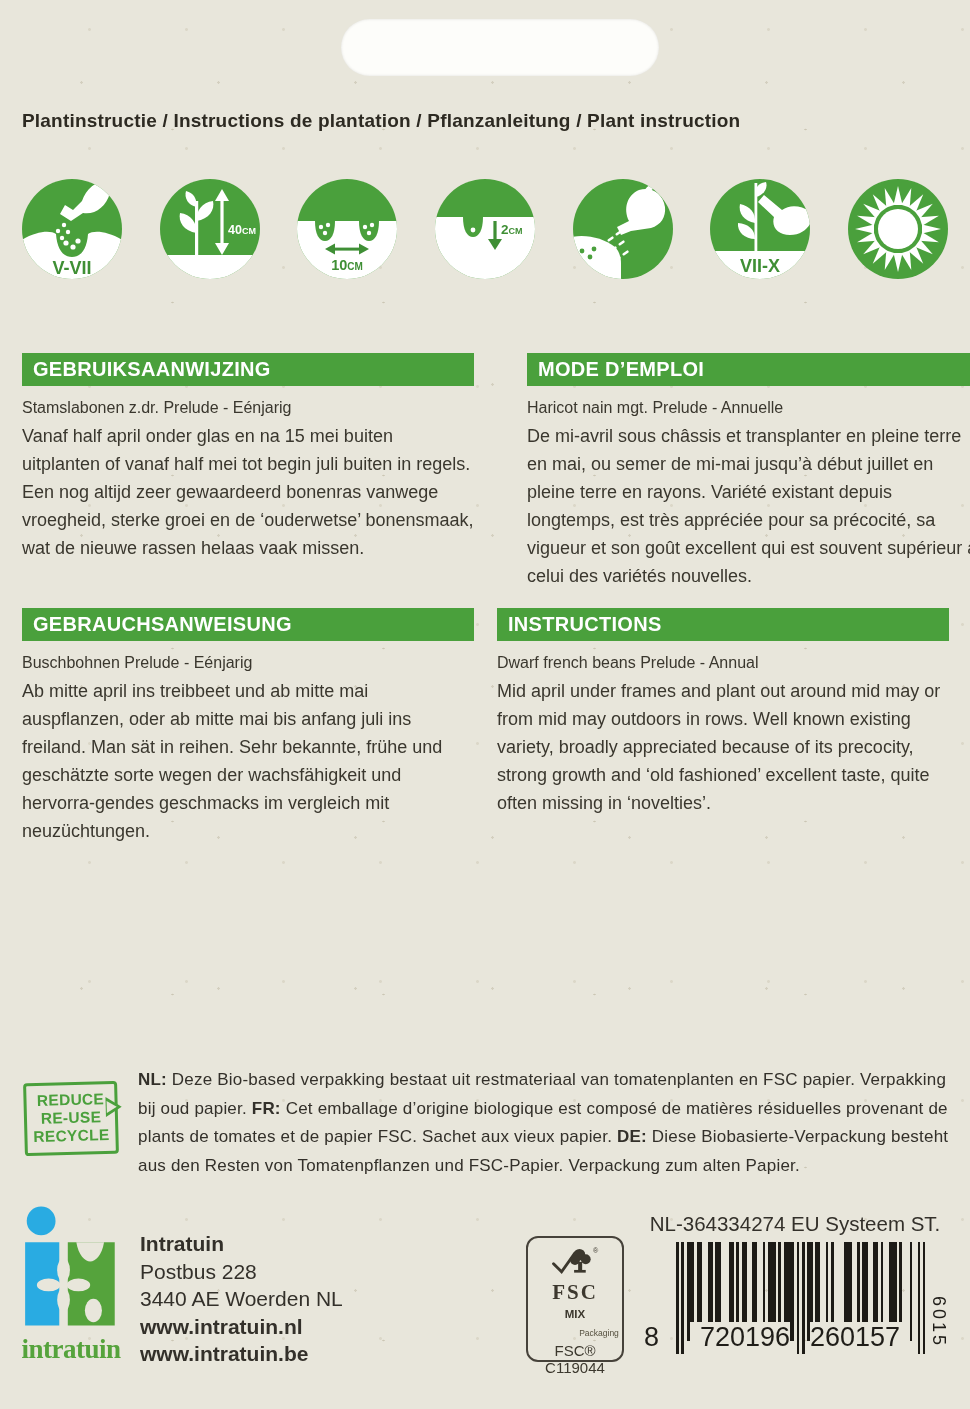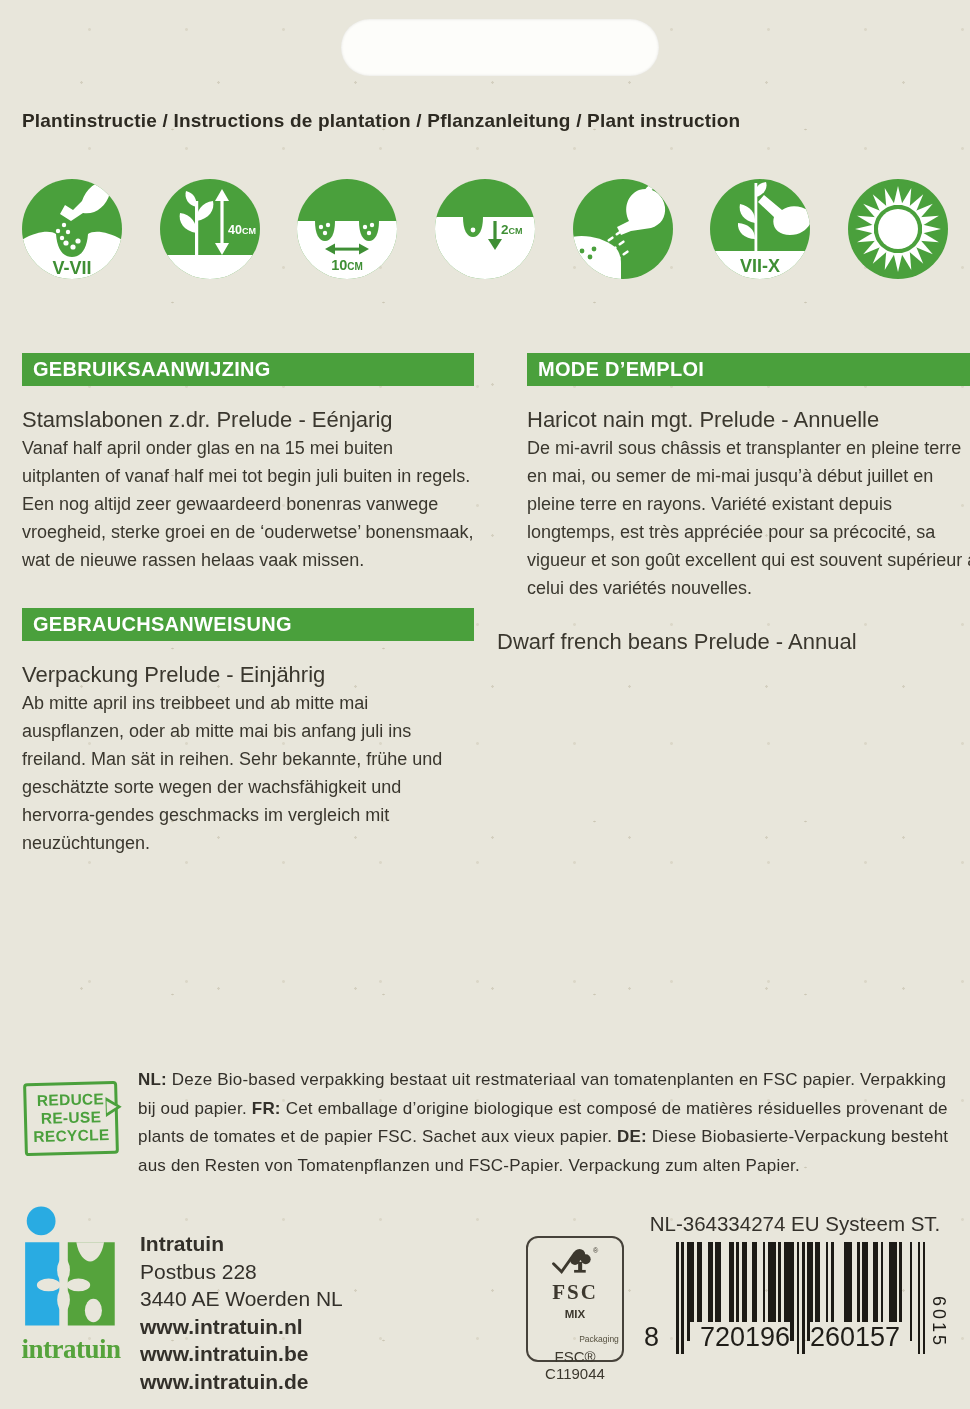--- a/index.html
+++ b/index.html
@@ -44,21 +44,21 @@
   .lbl-white{fill:#ffffff;font-family:"Liberation Sans",sans-serif;
     font-weight:bold;font-variant:small-caps;}
 
   
   .section{width:452px;}
   .sec-0{left:22px;top:353px;} .sec-1{left:527px;top:353px;}
   .sec-2{left:22px;top:608px;} .sec-3{left:497px;top:608px;}
   .section-header{background:var(--green);color:#fff;font-weight:bold;
     font-size:20px;height:33px;line-height:33px;padding-left:11px;
     letter-spacing:.3px;}
-  .section-subtitle{margin-top:20px;font-size:22px;line-height:28px;}
+  .section-subtitle{margin-top:8px;font-size:16px;line-height:28px;}
   .section-body{font-size:18px;line-height:28px;}
 
   
   .eco-badge{left:24px;top:1082px;width:88px;padding:6px 0 7px 0;
     border:3px solid var(--green);border-radius:4px;transform:rotate(-1.5deg);
     background:var(--paper);text-align:center;color:var(--green);
     font-weight:bold;font-size:15.5px;line-height:18px;letter-spacing:.3px;}
   .eco-badge::after{content:"";position:absolute;right:-17px;top:13px;
     border:10px solid transparent;border-left:16px solid var(--green);}
   .eco-badge::before{content:"";position:absolute;right:-8px;top:17px;z-index:1;
@@ -74,21 +74,21 @@
     color:var(--logo-green);letter-spacing:-.5px;}
   .address{left:140px;top:1230px;font-size:21px;line-height:27.5px;color:#33302a;}
   .address .bold{font-weight:bold;}
 
   .fsc-box{left:526px;top:1236px;width:98px;height:126px;box-sizing:border-box;
     border:2px solid #46423a;border-radius:12px;text-align:center;
     color:#3c382e;padding-top:6px;}
   .fsc-acronym{font-family:"Liberation Serif",serif;font-weight:bold;
     font-size:21px;letter-spacing:2px;margin-top:-2px;}
   .fsc-mix{font-size:11.5px;font-weight:bold;margin-top:3px;}
-  .fsc-pack{font-size:8.5px;margin-top:14px;color:#55503f;padding-left:48px;}
+  .fsc-pack{font-size:8.5px;margin-top:8px;color:#55503f;padding-left:48px;}
   .fsc-license{font-size:15px;margin-top:4px;}
 
   .barcode-label{left:640px;top:1212px;width:310px;text-align:center;
     font-size:20.5px;color:#33302a;}
   .barcode-bars{left:676px;top:1242px;width:250px;height:112px;display:flex;
     align-items:flex-start;}
   .barcode-bars .m{height:100%;}
   .barcode-bars .bar{background:var(--bar-ink);}
   .barcode-digit{font-size:27px;color:#1f1d18;top:1322px;line-height:30px;}
   .bd-first{left:644px;}
@@ -266,25 +266,27 @@
   <div class="section-subtitle">Stamslabonen z.dr. Prelude - Eénjarig</div>
   <div class="section-body">Vanaf half april onder glas en na 15 mei buiten uitplanten of vanaf half mei tot begin juli buiten in regels. Een nog altijd zeer gewaardeerd bonenras vanwege vroegheid, sterke groei en de ‘ouderwetse’ bonensmaak, wat de nieuwe rassen helaas vaak missen.</div>
 </div>
 <div class="abs section sec-1">
   <div class="section-header">MODE D’EMPLOI</div>
   <div class="section-subtitle">Haricot nain mgt. Prelude - Annuelle</div>
   <div class="section-body">De mi-avril sous châssis et transplanter en pleine terre en mai, ou semer de mi-mai jusqu’à début juillet en pleine terre en rayons. Variété existant depuis longtemps, est très appréciée pour sa précocité, sa vigueur et son goût excellent qui est souvent supérieur à celui des variétés nouvelles.</div>
 </div>
 <div class="abs section sec-2">
   <div class="section-header">GEBRAUCHSANWEISUNG</div>
-  <div class="section-subtitle">Verpackung Prelude - Einjährig</div>
+  <div class="section-subtitle">Buschbohnen Prelude - Eénjarig</div>
   <div class="section-body">Ab mitte april ins treibbeet und ab mitte mai auspflanzen, oder ab mitte mai bis anfang juli ins freiland. Man sät in reihen. Sehr bekannte, frühe und geschätzte sorte wegen der wachsfähigkeit und hervorra-gendes geschmacks im vergleich mit neuzüchtungen.</div>
 </div>
 <div class="abs section sec-3">
+  <div class="section-header">INSTRUCTIONS</div>
   <div class="section-subtitle">Dwarf french beans Prelude - Annual</div>
+  <div class="section-body">Mid april under frames and plant out around mid may or from mid may outdoors in rows. Well known existing variety, broadly appreciated because of its precocity, strong growth and ‘old fashioned’ excellent taste, quite often missing in ‘novelties’.</div>
 </div>
 
 <div class="abs eco-badge">
   <div>REDUCE</div>
   <div>RE-USE</div>
   <div>RECYCLE</div>
 </div>
 <p class="abs eco-text" style="margin:0;"><b>NL:</b> Deze Bio-based verpakking bestaat uit restmateriaal van tomatenplanten en FSC papier. Verpakking bij oud papier. <b>FR:</b> Cet emballage d’origine biologique est composé de matières résiduelles provenant de plants de tomates et de papier FSC. Sachet aux vieux papier. <b>DE:</b> Diese Biobasierte-Verpackung besteht aus den Resten von Tomatenpflanzen und FSC-Papier. Verpackung zum alten Papier.</p>
 
 <svg class="abs logo-mark" width="118" height="128" viewBox="0 0 110 120">
@@ -301,21 +303,20 @@
   </g>
 </svg>
 <div class="abs logo-word">intratuin</div>
 
 <div class="abs address">
   <div class="bold">Intratuin</div>
   <div>Postbus 228</div>
   <div>3440 AE Woerden NL</div>
   <div class="bold">www.intratuin.nl</div>
   <div class="bold">www.intratuin.be</div>
-  <div class="bold">www.intratuin.de</div>
 </div>
 
 <div class="abs fsc-box">
   <svg width="56" height="34" viewBox="0 0 60 38">
     <path d="M6,22 L15,31 L30,10" stroke="#3c382e" stroke-width="3.2" fill="none" stroke-linecap="round"></path>
     <g fill="#3c382e">
       <circle cx="35" cy="12" r="6.5"></circle>
         <circle cx="42" cy="17" r="5.5"></circle>
         <circle cx="30" cy="18" r="5.5"></circle>
       <rect x="33.5" y="20" width="4.5" height="10"></rect>

